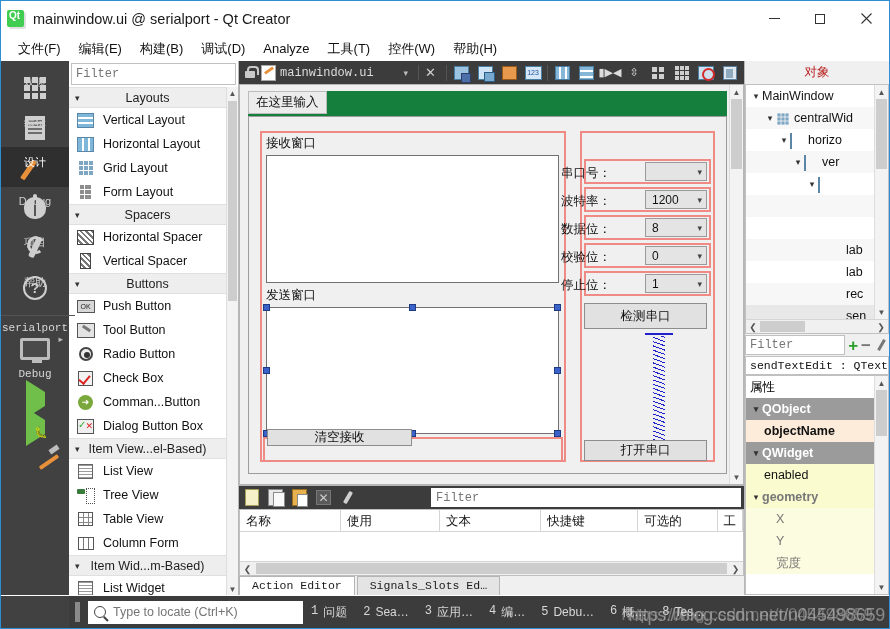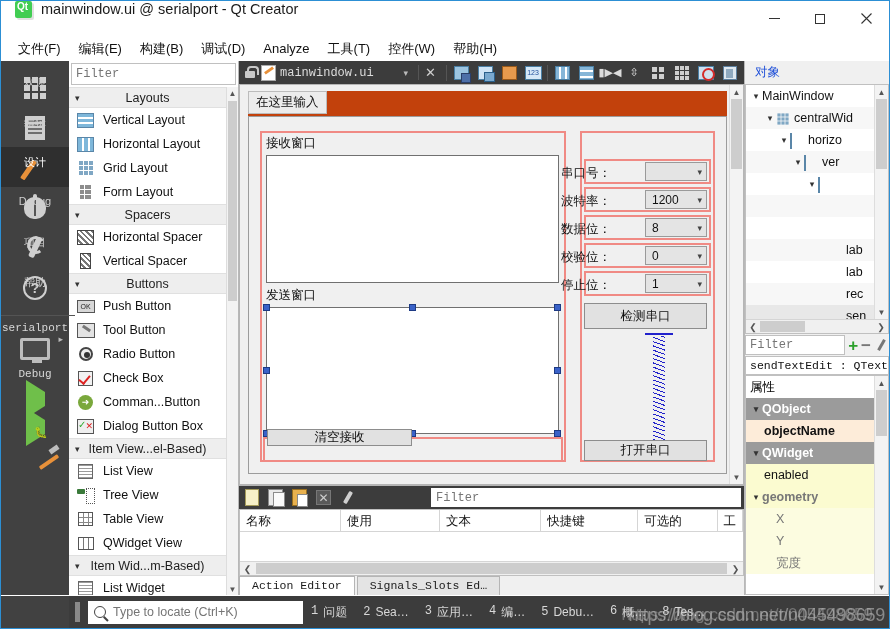--- a/index.html
+++ b/index.html
@@ -8,21 +8,21 @@
     width: 890px; height: 629px;
     font-family: "Liberation Sans", sans-serif;
     font-size: 12px;
     background: #f0f0f0;
     overflow: hidden;
     -webkit-font-smoothing: none;
   }
   .app { position:relative; width:890px; height:629px; border:1px solid #2c8fd4; background:#fff; overflow:hidden; }
 
   
-  .titlebar { height:35px; background:#ffffff; display:flex; padding-left:14px; position:relative; }
+  .titlebar { height:35px; background:#ffffff; display:flex; align-items:center; padding-left:6px; position:relative; }
   .qt-logo { width:17px; height:17px; background:#41cd52; border-radius:2px; position:relative; margin-right:9px; flex:none;
              box-shadow: 2px 2px 0 rgba(0,0,0,.12); }
   .qt-logo:after { content:"Qt"; position:absolute; left:2px; top:0px; color:#fff; font-size:10px; font-weight:bold; font-family:"Liberation Sans",sans-serif; }
   .title-text { font-size:14.5px; color:#1a1a1a; font-family:"Liberation Sans", sans-serif; }
   .wbtns { position:absolute; right:0; top:0; height:35px; display:flex; }
   .wbtn { width:46px; height:35px; display:flex; align-items:center; justify-content:center; color:#222; font-size:13px; }
   .wbtn .sq { width:10px; height:10px; border:1px solid #333; }
   .wbtn .dash { width:11px; height:1px; background:#333; }
 
   
@@ -145,21 +145,21 @@
   .i-grid2 { display:grid;grid-template-columns:repeat(2,5px);grid-template-rows:repeat(2,5px);gap:2px;}
   .i-grid2 i{background:#cfcfcf;display:block;}
   .i-grid3 { display:grid;grid-template-columns:repeat(3,4px);grid-template-rows:repeat(3,4px);gap:1px;}
   .i-grid3 i{background:#cfcfcf;display:block;}
   .i-nolay { width:16px;height:14px;background:#cfe0ef;border:1px solid #4a7fa4;position:relative;}
   .i-nolay:after{content:"";position:absolute;right:-2px;bottom:-2px;width:9px;height:9px;border:2px solid #d42b2b;border-radius:50%;}
   .i-prev { width:14px;height:14px;background:#dfe8f0;border:1px solid #5c7f9e;position:relative;}
   .i-prev:after{content:"";position:absolute;left:2px;top:2px;width:7px;height:9px;background:#8fa9bf;}
 
   .designer { flex:1; position:relative; background:#f0f0f0; border:1px solid #b5b5b5; margin:0; overflow:hidden; }
-  .form-canvas { position:absolute; left:8px; top:6px; right:16px; bottom:10px; background:#c2410c; }
+  .form-canvas { position:absolute; left:8px; top:6px; right:16px; bottom:10px; background:#15803d; }
   .menu-placeholder { display:inline-block; background:#ececec; border:1px solid #bcbcbc; padding:2px 7px; font-size:12.5px; color:#111; }
   .mwin { position:absolute; left:0; top:25px; right:0; bottom:0; border:1px solid #9c9c9c; background:#f0f0f0; }
   .mwin-inner { position:absolute; left:5px; top:10px; right:5px; bottom:5px;
       background-image: radial-gradient(#b9b9b9 0.5px, transparent 0.6px); background-size:10px 10px; }
   .redbox { border:2px solid #f08a84; position:absolute; }
   .lbl { font-size:12.5px; color:#111; position:absolute; }
   .textedit { position:absolute; background:#fff; border:1px solid #707070; }
   .combo { position:absolute; background:#e4e4e4; border:1px solid #9a9a9a; display:flex; align-items:center;
            justify-content:space-between; padding:0 4px; font-size:12px; color:#111; }
   .combo .cv { padding-left:2px; }
@@ -192,21 +192,21 @@
   .ad-hsb { height:14px; background:#f0f0f0; display:flex; align-items:center; border-top:1px solid #d5d5d5;}
   .ad-hsb .arw { width:15px; text-align:center; font-size:9px; color:#555; }
   .ad-hsb .thumb { flex:1; height:11px; background:#cdcdcd; margin:0 1px; }
   .tabstrip { height:19px; display:flex; background:#f0f0f0; }
   .tabitem { padding:2px 12px 0; font-family:"Liberation Mono", monospace; font-size:11.5px; color:#1a1a1a;
              border:1px solid #b5b5b5; border-bottom:0; background:#e4e4e4; margin-right:2px; }
   .tabitem.active { background:#fff; }
 
   
   .rightdock { width:145px; flex:none; background:#f0f0f0; border-left:1px solid #b8b8b8; display:flex; flex-direction:column; }
-  .dock-title { font-size:12.5px; color:#1d4ed8; padding:3px 10px; background:#f0f0f0;}
+  .dock-title { font-size:12.5px; color:#b91c1c; padding:3px 10px; background:#f0f0f0;text-align:center;}
   .objtree { height:250px; background:#fff; border:1px solid #c0c0c0; position:relative; overflow:hidden; display:flex; flex-direction:column;}
   .ot-rows { flex:1; position:relative; overflow:hidden; }
   .ot-row { height:22px; display:flex; align-items:center; font-size:12.5px; color:#111; white-space:nowrap; }
   .ot-row.alt { background:#f7f7f7; }
   .ot-row.sel { background:#e8e8e8; }
   .chev-s { font-size:9px; color:#333; width:12px; text-align:center; flex:none;}
   .ot-ico { width:14px;height:12px;flex:none;margin-right:4px; }
   .hsb { height:14px; background:#f0f0f0; display:flex; align-items:center; border-top:1px solid #d5d5d5; }
   .hsb .arw { width:14px; text-align:center; font-size:9px; color:#555; }
   .hsb .thumb { width:45px; height:11px; background:#cdcdcd; }
@@ -476,21 +476,21 @@
           <div class="wb-item">
             <span class="wb-ico">
                 <span class="ic-tableview"></span>
               </span>
             <span>Table View</span>
           </div>
           <div class="wb-item">
             <span class="wb-ico">
                 <span class="ic-columnview"></span>
               </span>
-            <span>QWidget View</span>
+            <span>Column Form</span>
           </div>
 
           <div class="wb-cat">
             <span class="chev">▾</span>
             <span>Item Wid...m-Based)</span>
           </div>
           <div class="wb-item">
             <span class="wb-ico">
                 <span class="ic-listview"></span>
               </span>

